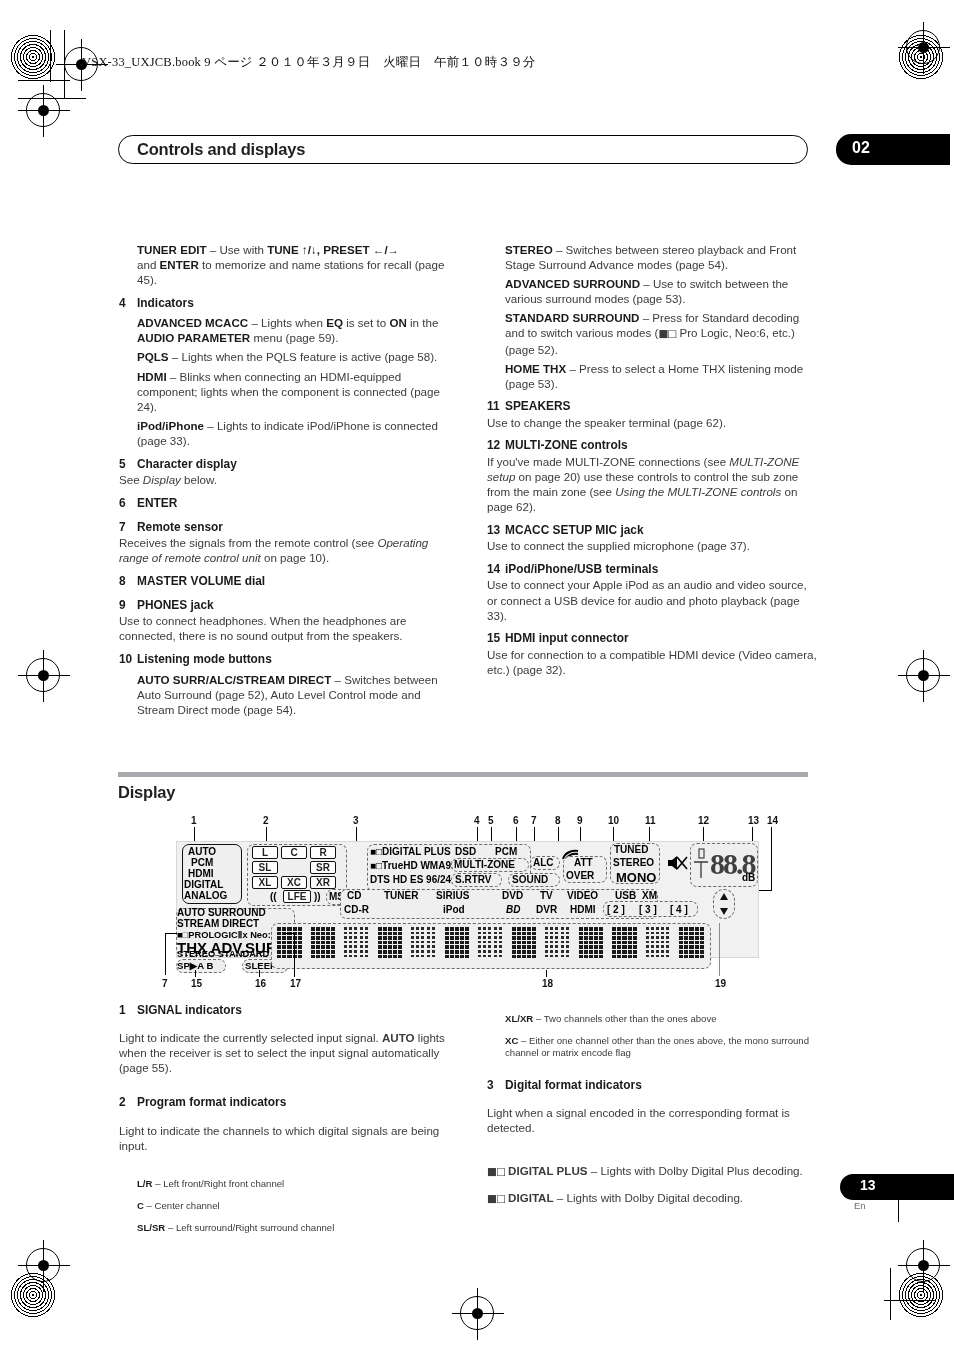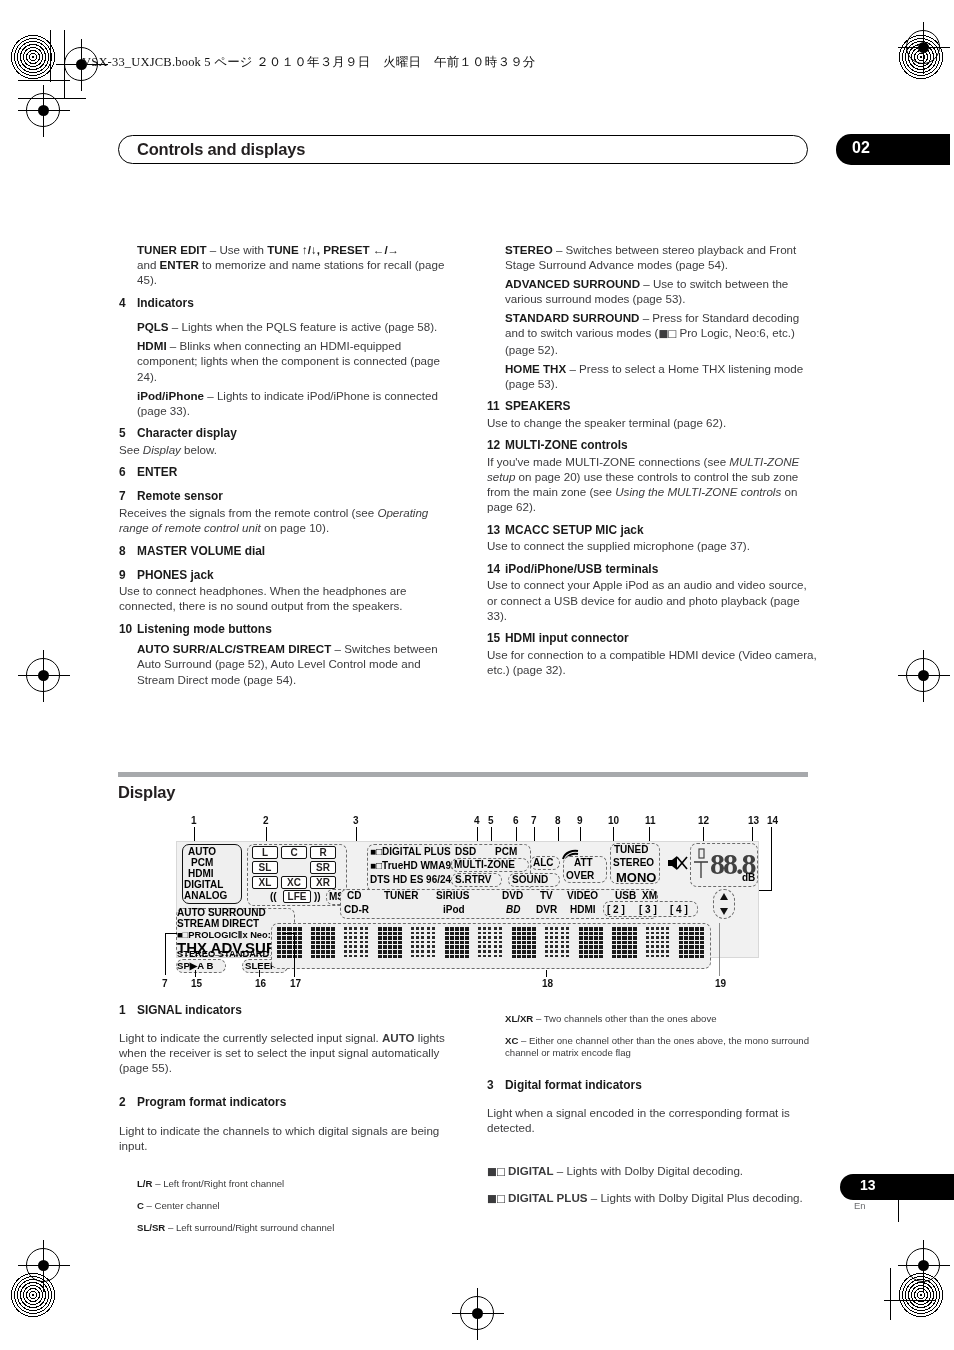--- a/index.html
+++ b/index.html
@@ -129,21 +129,21 @@
   </div>
 
 <div class="cmark" style="left:50px;top:30px;width:1px;height:52px;"></div>
 <div class="cmark" style="left:18px;top:80px;width:52px;height:1px;"></div>
 <div class="cmark" style="left:64px;top:30px;width:1px;height:68px;"></div>
 <div class="cmark" style="left:18px;top:98px;width:68px;height:1px;"></div>
 <div class="cmark" style="left:890px;top:1268px;width:1px;height:52px;"></div>
 <div class="cmark" style="left:884px;top:1300px;width:52px;height:1px;"></div>
 <div class="cmark" style="left:898px;top:1180px;width:1px;height:42px;"></div>
 
-<div class="bookline">VSX-33_UXJCB.book   5 ページ   ２０１０年３月９日　火曜日　午前１０時３９分</div>
+<div class="bookline">VSX-33_UXJCB.book   9 ページ   ２０１０年３月９日　火曜日　午前１０時３９分</div>
 
 <div class="title-pill">
   <span>Controls and displays</span>
 </div>
 <div class="chap-num">
   <span>02</span>
 </div>
 
 <div class="col colL">
 
@@ -151,20 +151,23 @@
     <b>TUNER EDIT</b><span> – Use with </span><b>TUNE</b><b> ↑/↓, </b><b>PRESET</b><b> ←/→</b><br>
     <span>and </span><b>ENTER</b><span> to memorize and name stations for recall (page 45).</span>
   </p>
 
   <div class="gap"></div>
   <div class="num-head">
     <span class="n">4</span><span>Indicators</span>
   </div>
 
   <div class="gap-s"></div>
+  <p class="ind">
+    <b>ADVANCED MCACC</b><span> – Lights when </span><b>EQ</b><span> is set to </span><b>ON</b><span> in the </span><b>AUDIO PARAMETER</b><span> menu (page 59).</span>
+  </p>
 
   <div class="gap-s"></div>
   <p class="ind">
     <b>PQLS</b><span> – Lights when the PQLS feature is active (page 58).</span>
   </p>
 
   <div class="gap-s"></div>
   <p class="ind">
     <b>HDMI</b><span> – Blinks when connecting an HDMI-equipped component; lights when the component is connected (page 24).</span>
   </p>
@@ -922,20 +925,20 @@
 <div class="bot botR">
   <p class="small"><b>XL/XR</b><span> – Two channels other than the ones above</span></p>
   <p class="small"><b>XC</b><span> – Either one channel other than the ones above, the mono surround channel or matrix encode flag</span></p>
 
   <div class="gap"></div>
   <div class="num-head">
     <span class="n">3</span><span>Digital format indicators</span>
   </div>
   <p>Light when a signal encoded in the corresponding format is detected.</p>
   <div class="gap-s"></div>
+  <p class="ind"><span class="dd">■□</span><b> DIGITAL PLUS</b><span> – Lights with Dolby Digital Plus decoding.</span></p>
   <p class="ind"><span class="dd">■□</span><b> DIGITAL</b><span> – Lights with Dolby Digital decoding.</span></p>
-  <p class="ind"><span class="dd">■□</span><b> DIGITAL PLUS</b><span> – Lights with Dolby Digital Plus decoding.</span></p>
 </div>
 
 <div class="pg">
   <span>13</span>
 </div>
 <div class="pg-en">En</div>
 
 </body></html>

